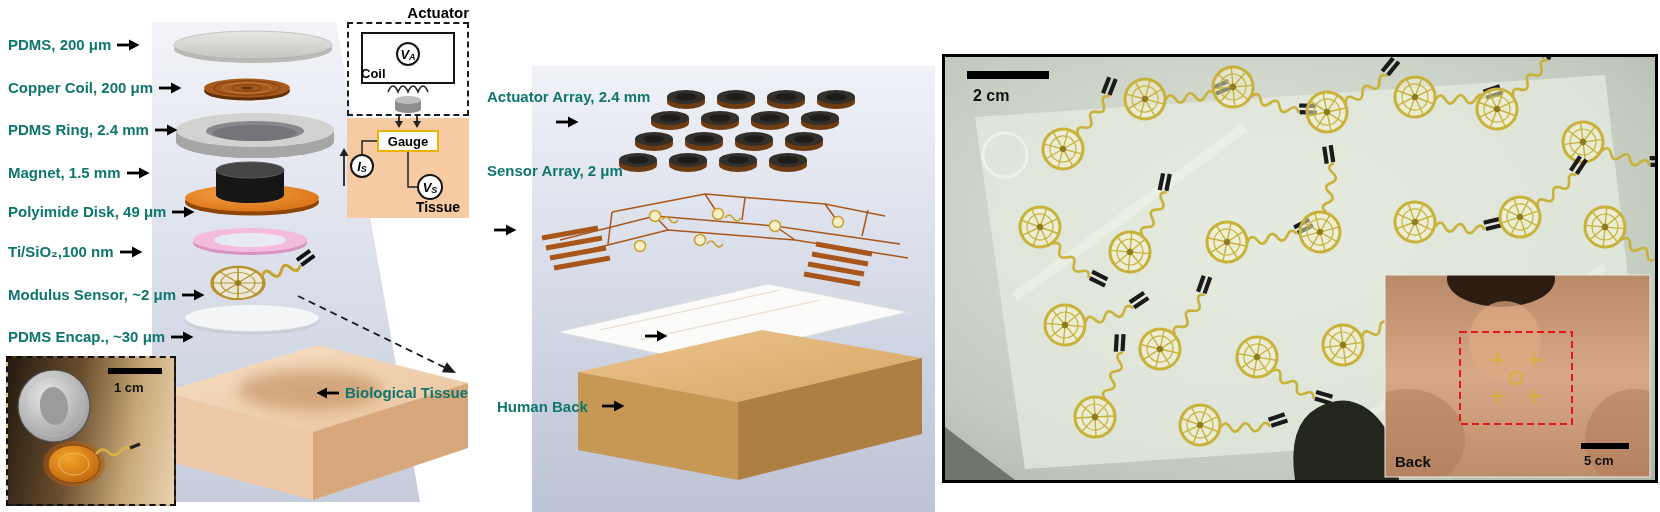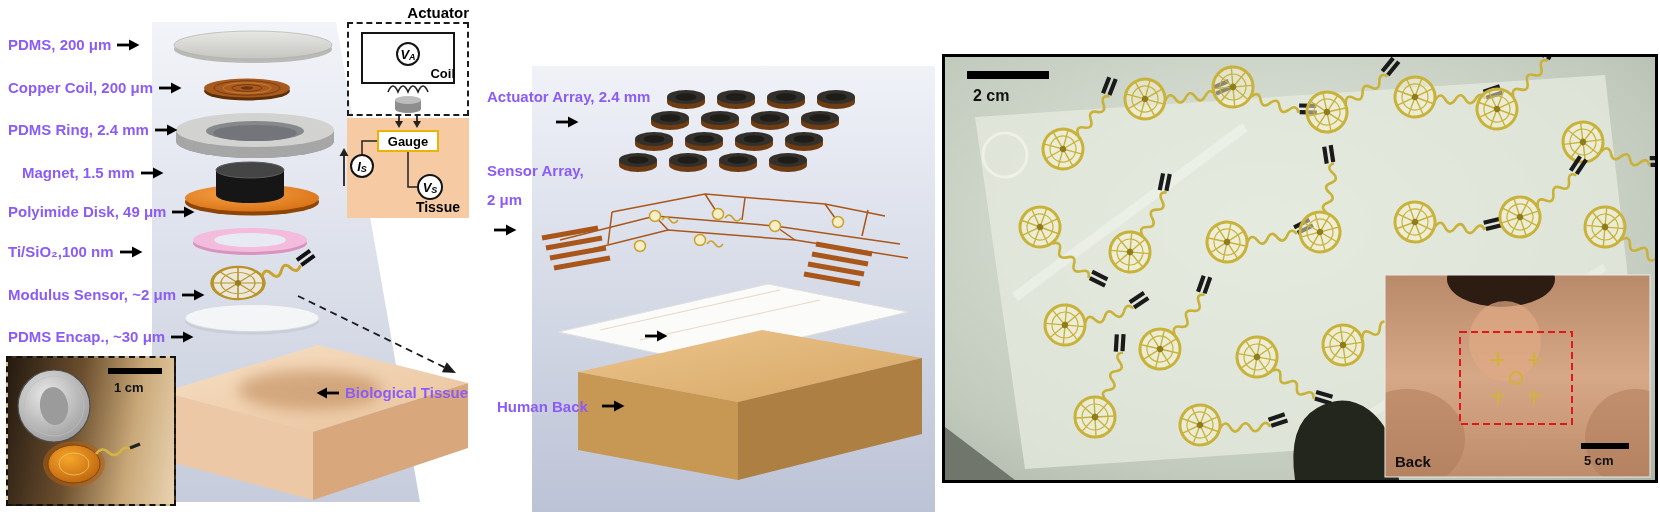--- a/index.html
+++ b/index.html
@@ -2,31 +2,31 @@
 <html><head>
 <meta charset="utf-8">
 <style>
   *{margin:0;padding:0;box-sizing:border-box}
   html,body{background:#fff}
   body{font-family:"Liberation Sans",sans-serif;color:#000}
   .fig{position:relative;width:1660px;height:512px;background:#fff;overflow:hidden}
   svg.art{position:absolute;left:0;top:0;z-index:1}
   svg text{font-family:"Liberation Sans",sans-serif}
   .lbl{position:absolute;z-index:3;display:flex;align-items:center;gap:6px;
-       font-weight:bold;font-size:15px;line-height:1.15;white-space:nowrap;color:#8b5cf6}
-  .lbl-col{flex-direction:column;align-items:flex-start;gap:12px}
+       font-weight:bold;font-size:15px;line-height:1.15;white-space:nowrap;color:#0f766e}
+  .lbl-col{flex-direction:row;align-items:flex-start;gap:4px}
   .arrow-abs{position:absolute;z-index:3;line-height:0}
   .flip{transform:scaleX(-1)}
   .dash-box{position:absolute;border:2px dashed #1c1c1c;z-index:2;background:transparent}
   .wire-rect{position:absolute;border:2px solid #141414;z-index:2;background:transparent}
   .circle-lbl{position:absolute;z-index:4;border:2px solid #141414;border-radius:50%;background:#fff;
        display:flex;align-items:center;justify-content:center;font-weight:bold;font-style:italic;font-size:13px}
   .circle-lbl sub{font-size:9px;font-style:italic;transform:translateY(3px)}
   .circ-title{position:absolute;z-index:3;font-weight:bold;font-size:15px;text-align:right}
-  .coil-text{position:absolute;z-index:4;font-weight:bold;font-size:13px;text-align:right}
+  .coil-text{position:absolute;z-index:4;font-weight:bold;font-size:13px;text-align:left}
   .gauge-box{position:absolute;z-index:4;border:2px solid #eab308;background:#fff;display:flex;
        align-items:center;justify-content:center;font-weight:bold;font-size:13px}
   .tissue-lbl{position:absolute;z-index:4;font-weight:bold;font-size:14px;text-align:right;padding-right:5px}
   .photo{position:absolute;left:942px;top:54px;width:716px;height:429px;border:3px solid #000;
        z-index:2;background:#5eead4;line-height:0}
   .coin-inset{position:absolute;left:6px;top:356px;width:170px;height:150px;border:2px dashed #111;z-index:3;
        background:linear-gradient(100deg,#241a10 0%,#6b4e2e 40%,#c8a878 72%,#ead3b2 100%);line-height:0}
 </style>
 </head>
 <body>
@@ -234,21 +234,21 @@
         <path d="M12 0.6 22.5 6 12 11.4Z" fill="#000"></path>
       </svg>
   </div>
   <div class="lbl" style="left:8px;top:121px">
     <span>PDMS Ring, 2.4 mm</span>
     <svg width="23" height="12" viewBox="0 0 23 12">
         <path d="M0 6h13" stroke="#000" stroke-width="2.8"></path>
         <path d="M12 0.6 22.5 6 12 11.4Z" fill="#000"></path>
       </svg>
   </div>
-  <div class="lbl" style="left:22px;top:164px">
+  <div class="lbl" style="left:8px;top:164px">
     <span>Magnet, 1.5 mm</span>
     <svg width="23" height="12" viewBox="0 0 23 12">
         <path d="M0 6h13" stroke="#000" stroke-width="2.8"></path>
         <path d="M12 0.6 22.5 6 12 11.4Z" fill="#000"></path>
       </svg>
   </div>
   <div class="lbl" style="left:8px;top:203px">
     <span>Polyimide Disk, 49 μm</span>
     <svg width="23" height="12" viewBox="0 0 23 12">
         <path d="M0 6h13" stroke="#000" stroke-width="2.8"></path>

